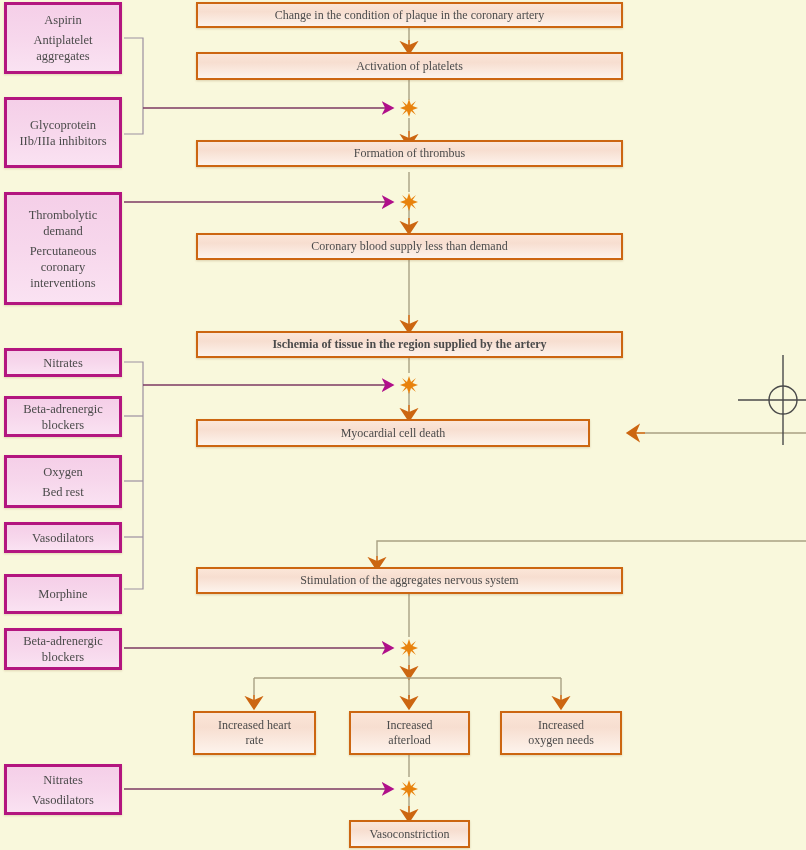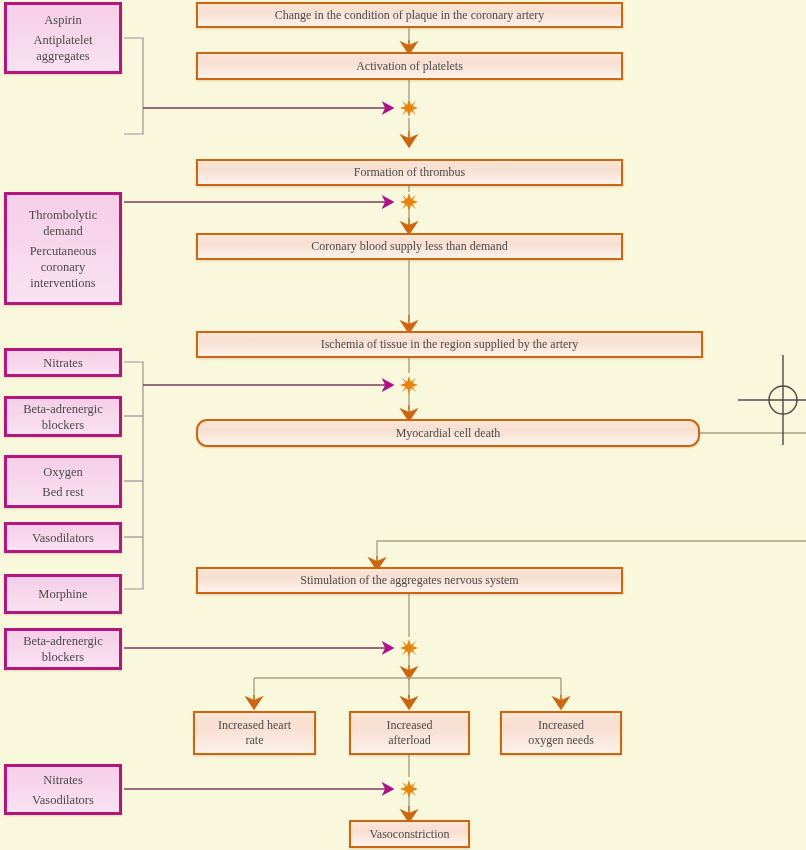--- a/index.html
+++ b/index.html
@@ -168,33 +168,33 @@
   </svg>
 
   <div class="node proc" style="left:196px;top:2px;width:427px;height:26px;">
     <span class="ln">Change in the condition of plaque in the coronary artery</span>
   </div>
 
   <div class="node proc" style="left:196px;top:52px;width:427px;height:28px;">
     <span class="ln">Activation of platelets</span>
   </div>
 
-  <div class="node proc" style="left:196px;top:159px;width:427px;height:27px;">
+  <div class="node proc" style="left:196px;top:140px;width:427px;height:27px;">
     <span class="ln">Formation of thrombus</span>
   </div>
 
   <div class="node proc" style="left:196px;top:233px;width:427px;height:27px;">
     <span class="ln">Coronary blood supply less than demand</span>
   </div>
 
-  <div class="node proc" style="left:196px;top:331px;width:507px;height:27px;">
+  <div class="node proc" style="left:196px;top:331px;width:427px;height:27px;font-weight:bold;">
     <span class="ln">Ischemia of tissue in the region supplied by the artery</span>
   </div>
 
-  <div class="node proc" style="left:196px;top:419px;width:504px;height:28px;border-radius:11px;">
+  <div class="node proc" style="left:196px;top:419px;width:394px;height:28px;">
     <span class="ln">Myocardial cell death</span>
   </div>
 
   <div class="node proc" style="left:196px;top:567px;width:427px;height:27px;">
     <span class="ln">Stimulation of the aggregates nervous system</span>
   </div>
 
   <div class="node proc" style="left:193px;top:711px;width:123px;height:44px;">
     <span class="ln">Increased heart</span>
     <span class="ln">rate</span>
@@ -214,20 +214,24 @@
     <span class="ln">Vasoconstriction</span>
   </div>
 
   <div class="node drug" style="left:4px;top:2px;width:118px;height:72px;">
     <span class="ln">Aspirin</span>
     <span class="gap"></span>
     <span class="ln">Antiplatelet</span>
     <span class="ln">aggregates</span>
   </div>
 
+  <div class="node drug" style="left:4px;top:97px;width:118px;height:71px;">
+    <span class="ln">Glycoprotein</span>
+    <span class="ln">IIb/IIIa inhibitors</span>
+  </div>
 
   <div class="node drug" style="left:4px;top:192px;width:118px;height:113px;">
     <span class="ln">Thrombolytic</span>
     <span class="ln">demand</span>
     <span class="gap"></span>
     <span class="ln">Percutaneous</span>
     <span class="ln">coronary</span>
     <span class="ln">interventions</span>
   </div>
 

